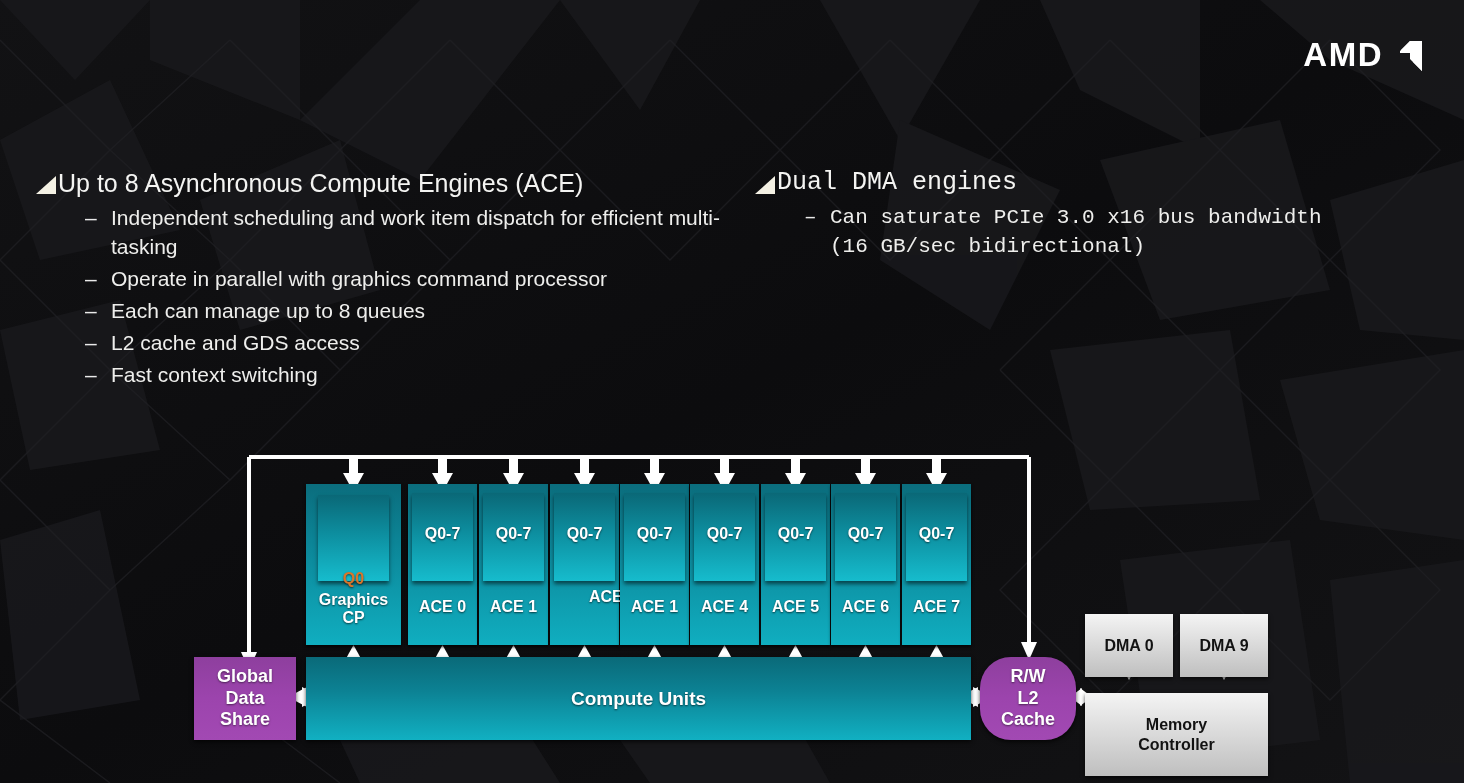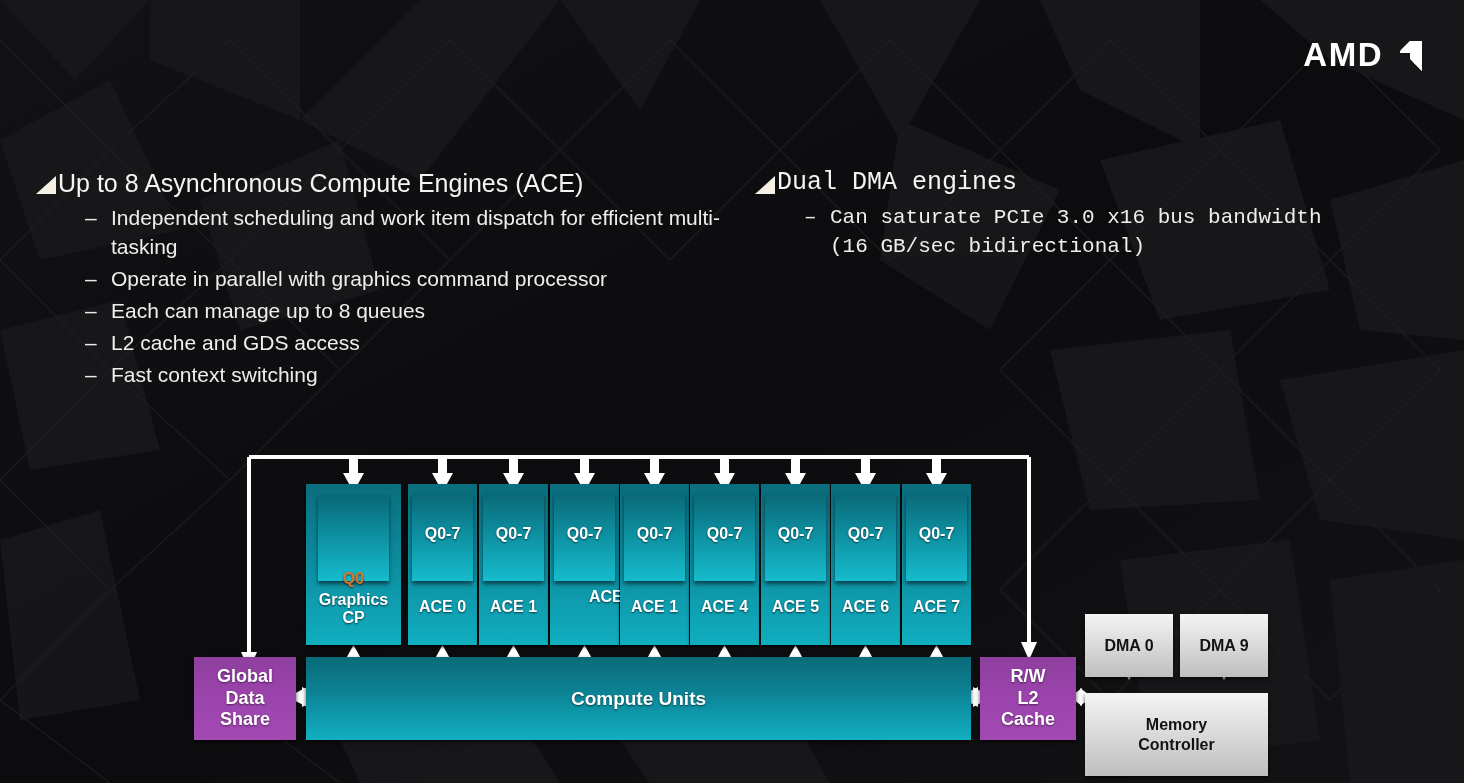--- a/index.html
+++ b/index.html
@@ -401,21 +401,21 @@
     </div>
 
     <div class="blk cu" style="left:306px; top:657px; width:665px; height:83px;">
       <span>Compute Units</span>
     </div>
 
     <div class="blk purple" style="left:194px; top:657px; width:102px; height:83px;">
       <span>Global<br>Data<br>Share</span>
     </div>
 
-    <div class="blk purple" style="left:980px; top:657px; width:96px; height:83px;">
+    <div class="blk purple" style="left:980px; top:657px; width:96px; height:83px;border-radius:31px;">
       <span>R/W<br>L2<br>Cache</span>
     </div>
 
     <div class="blk gray" style="left:1085px; top:578px; width:88px; height:63px;">
       <span>DMA 0</span>
     </div>
 
     <div class="blk gray" style="left:1180px; top:578px; width:88px; height:63px;">
       <span>DMA 9</span>
     </div>

